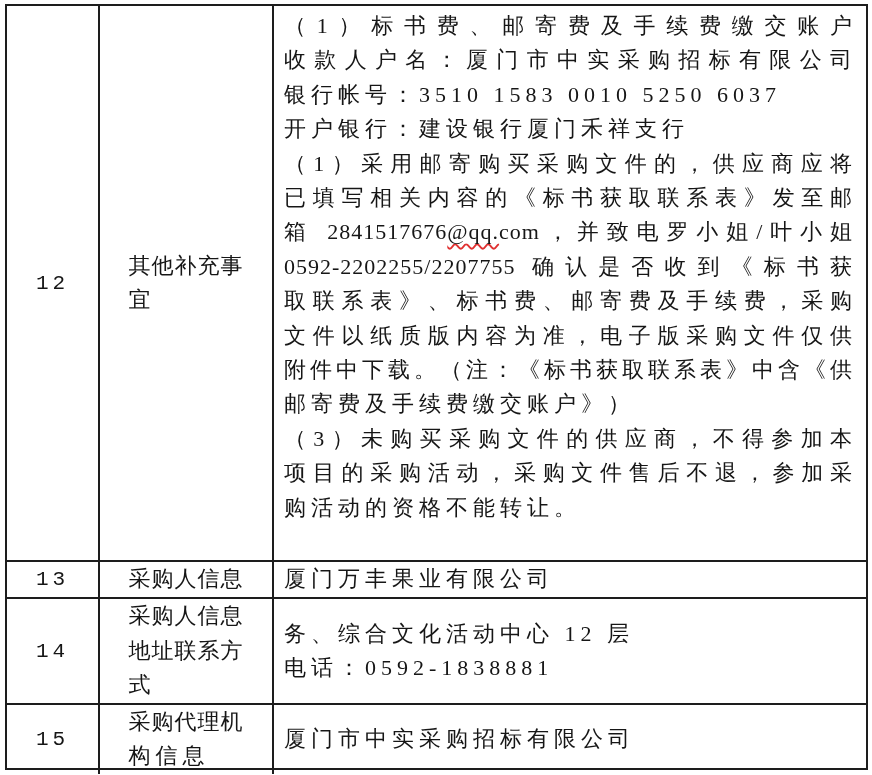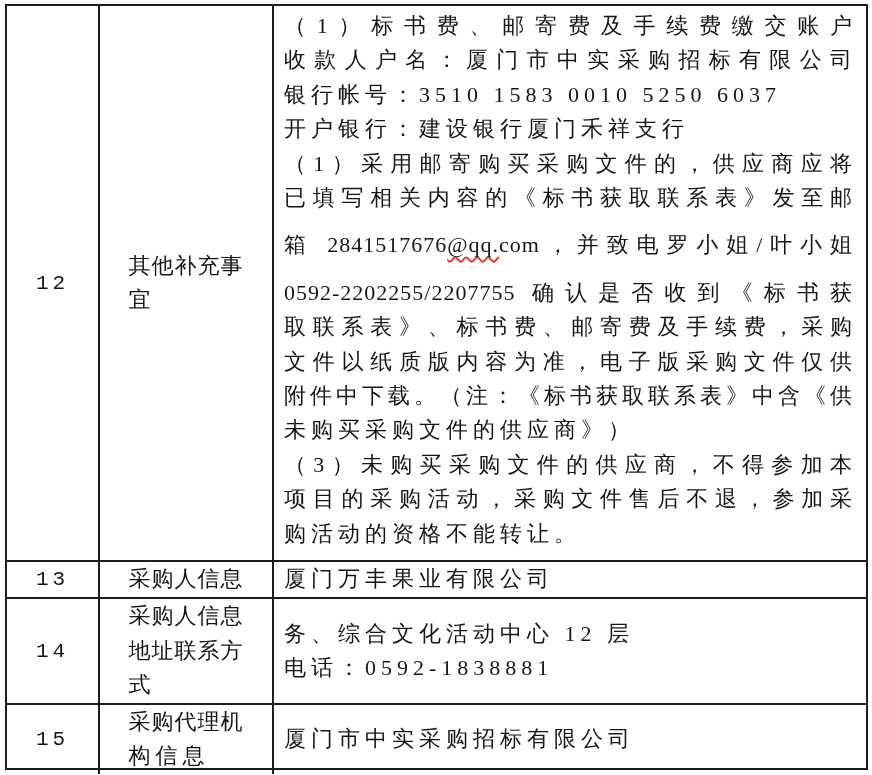--- a/index.html
+++ b/index.html
@@ -33,21 +33,21 @@
   }
   .cell.label {
     width:174px; flex-shrink:0;
     border-right:2px solid var(--border, #1d1d1d);
     display:flex; flex-direction:column; justify-content:center;
     padding:0 10px; font-size:22px;align-items:center;
   }
   .cell.content {
     flex:1;
     display:flex; flex-direction:column; justify-content:center;
-    padding:0 13px 0 10px; font-size:22px;gap:13px;
+    padding:0 13px 0 10px; font-size:22px;
   }
   .cell.content.topstart { justify-content:flex-start; padding-top:3px; }
   .lines { display:block; }
   .tline {
     line-height:34.4px;
     letter-spacing:5px;
     white-space:nowrap;
     text-align:left;
   }
   .tline.fill {
@@ -88,21 +88,21 @@
           <div class="tline">开户银行：建设银行厦门禾祥支行</div>
           <div class="tline fill">（1）采用邮寄购买采购文件的，供应商应将</div>
           <div class="tline fill">已填写相关内容的《标书获取联系表》发至邮</div>
         </div>
       <div class="tline fill"><span>箱 2841517676</span><span class="squiggle">@qq.</span><span>com，并致电罗小姐/叶小姐</span></div>
       <div class="lines">
           <div class="tline fill">0592-2202255/2207755 确认是否收到《标书获</div>
           <div class="tline fill">取联系表》、标书费、邮寄费及手续费，采购</div>
           <div class="tline fill">文件以纸质版内容为准，电子版采购文件仅供</div>
           <div class="tline fill">附件中下载。（注：《标书获取联系表》中含《供</div>
-          <div class="tline">未购买采购文件的供应商》）</div>
+          <div class="tline">邮寄费及手续费缴交账户》）</div>
           <div class="tline fill">（3）未购买采购文件的供应商，不得参加本</div>
           <div class="tline fill">项目的采购活动，采购文件售后不退，参加采</div>
           <div class="tline">购活动的资格不能转让。</div>
         </div>
     </div>
   </div>
 
   <div class="trow r13">
     <div class="cell num">
       <span>13</span>

